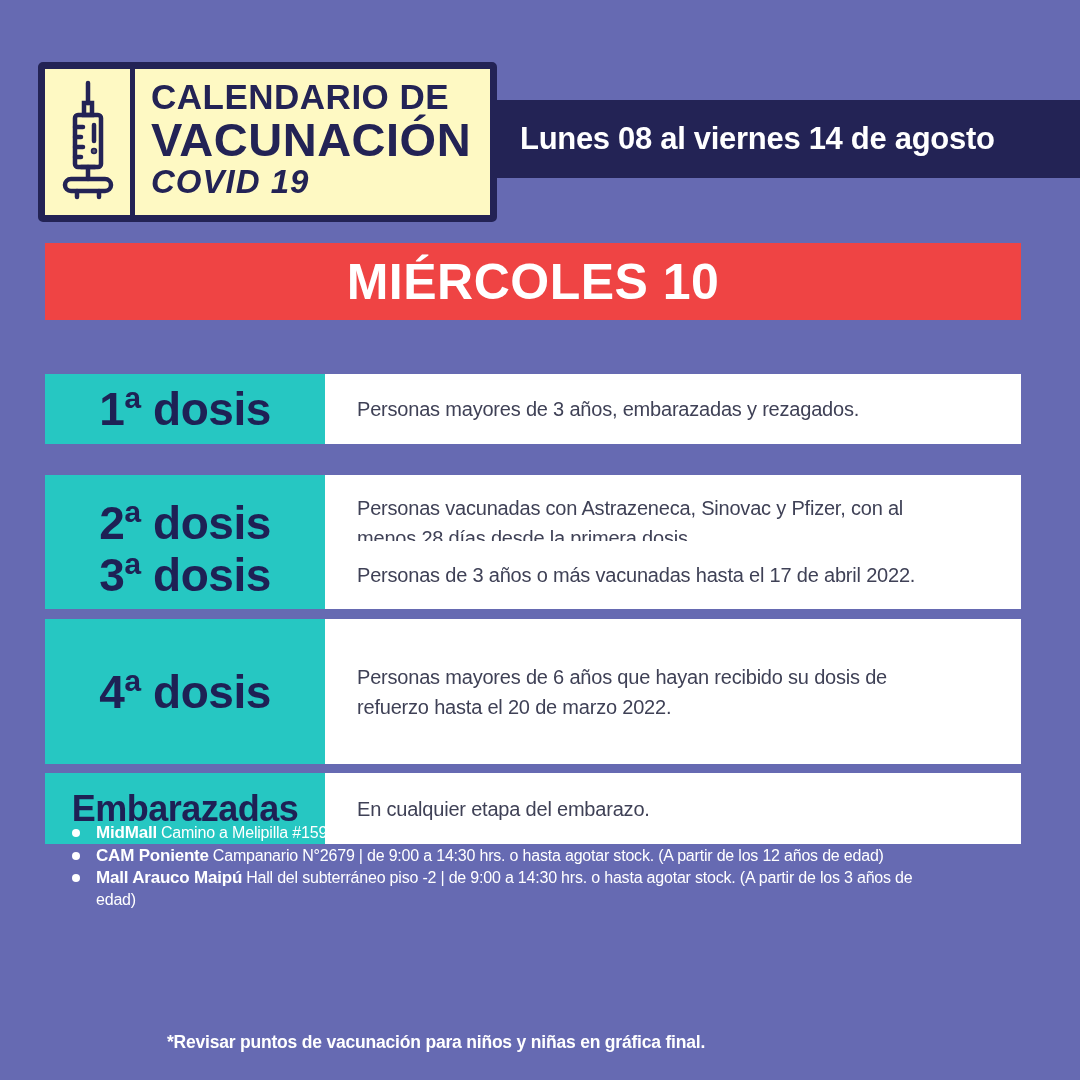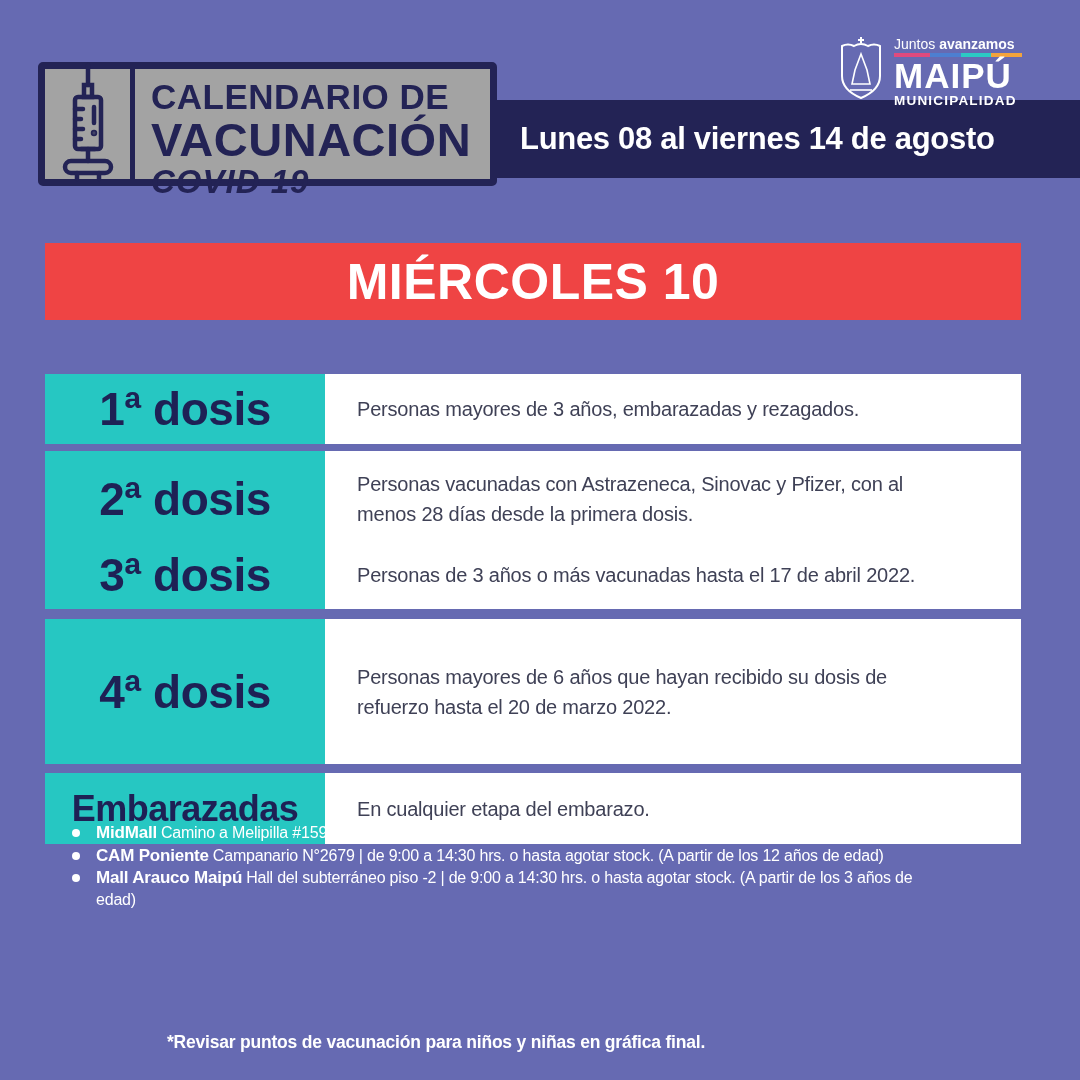--- a/index.html
+++ b/index.html
@@ -4,21 +4,21 @@
 <style>
   * { margin:0; padding:0; box-sizing:border-box; }
   html,body { width:1080px; height:1080px; }
   body { font-family:"Liberation Sans", sans-serif; background:#666AB2; position:relative; overflow:hidden; }
   .stage { position:absolute; inset:0; width:1080px; height:1080px; background:#666AB2; }
 
   
   .date-banner { position:absolute; left:490px; top:100px; width:590px; height:78px; background:#232355; display:flex; align-items:center; padding-left:30px; z-index:1; }
   .date-banner span { color:#ffffff; font-weight:bold; font-size:31px; letter-spacing:-0.3px; }
 
-  .header-box { position:absolute; left:38px; top:62px; width:459px; height:124px; background:#a3a3a3; border:7px solid #232355; border-radius:5px; display:flex; z-index:2; }
+  .header-box { position:absolute; left:38px; top:62px; width:459px; height:160px; background:#fef9c3; border:7px solid #232355; border-radius:5px; display:flex; z-index:2; }
   .icon-col { width:90px; border-right:5px solid #232355; display:flex; align-items:center; justify-content:center; }
   .title-col { flex:1; padding:10px 0 0 16px; color:#232355; }
   .title-line1 { font-size:35px; font-weight:bold; letter-spacing:0.5px; line-height:1.05; }
   .title-line2 { font-size:47px; font-weight:bold; letter-spacing:0.5px; line-height:1.0; }
   .title-sub { font-size:33px; font-weight:bold; font-style:italic; line-height:1.15; letter-spacing:1px; }
 
   
   .logo { position:absolute; right:58px; top:36px; display:flex; gap:8px; z-index:3; }
   .logo-text { color:#ffffff; }
   .logo-tagline { font-size:14px; line-height:16px; }
@@ -32,21 +32,21 @@
   .day-banner { position:absolute; left:45px; top:243px; width:976px; height:77px; background:#ef4444; display:flex; align-items:center; justify-content:center; }
   .day-banner span { color:#ffffff; font-weight:bold; font-size:50px; letter-spacing:0.5px; }
 
   
   .row { position:absolute; left:45px; width:976px; display:flex;margin-top:44px; }
   .row-label { width:280px; background:#26C7C2; display:flex; align-items:center; justify-content:center; color:#1E2155; font-weight:bold; font-size:46px; letter-spacing:-0.5px; }
   .row-label.small { font-size:36px; }
   .row-desc { flex:1; background:#ffffff; display:flex; align-items:center; padding:8px 20px 8px 32px; }
   .row-desc p { color:#3F4156; font-size:20px; line-height:30px; letter-spacing:-0.2px; max-width:570px; }
   .r1 { top:330px; height:70px; }
-  .r2 { top:407px; height:96px;justify-content:space-between; }
+  .r2 { top:431px; height:96px;justify-content:space-between; }
   .r3 { top:497px; height:68px; }
   .r4 { top:575px; height:145px; }
   .r5 { top:729px; height:71px; }
 
   
   .locations { position:absolute; left:68px; top:822px; width:860px; }
   .loc-item { position:relative; padding-left:28px; color:#ffffff; font-size:16px; line-height:21.5px; letter-spacing:-0.2px; margin-bottom:1px; }
   .loc-item::before { content:""; position:absolute; left:4px; top:7px; width:8px; height:8px; border-radius:50%; background:#ffffff; }
   .loc-name { font-weight:bold; font-size:17px; margin-right:4px; }
   .loc-note { text-decoration:underline; }
@@ -87,37 +87,20 @@
         </svg>
       </span>
     </div>
     <div class="title-col">
       <div class="title-line1">CALENDARIO DE</div>
       <div class="title-line2">VACUNACIÓN</div>
       <div class="title-sub">COVID 19</div>
     </div>
   </div>
 
-  <div class="logo">
-    <span>
-      <svg width="50" height="68" viewBox="0 0 50 68" fill="none" stroke="#ffffff" stroke-width="2">
-        <line x1="25" y1="1" x2="25" y2="7"></line>
-        <line x1="22" y1="4" x2="28" y2="4"></line>
-        <path d="M6 10 Q12 7 18 10 Q25 6 32 10 Q38 7 44 10 L44 40 Q44 54 25 62 Q6 54 6 40 Z"></path>
-        <path d="M25 18 L31 34 L34 48 L16 48 L19 34 Z" stroke-width="1.6"></path>
-        <line x1="14" y1="54" x2="36" y2="54" stroke-width="1.6"></line>
-      </svg>
-    </span>
-    <div class="logo-text">
-      <div class="logo-tagline"><span>Juntos</span> <span class="bold">avanzamos</span></div>
-      <div class="logo-stripe"></div>
-      <div class="logo-name">MAIPÚ</div>
-      <div class="logo-subname">MUNICIPALIDAD</div>
-    </div>
-  </div>
 
   <div class="day-banner">
     <span>MIÉRCOLES 10</span>
   </div>
 
   <div class="row r1">
     <div class="row-label">1ª dosis</div>
     <div class="row-desc">
         <p>Personas mayores de 3 años, embarazadas y rezagados.</p>
       </div>

